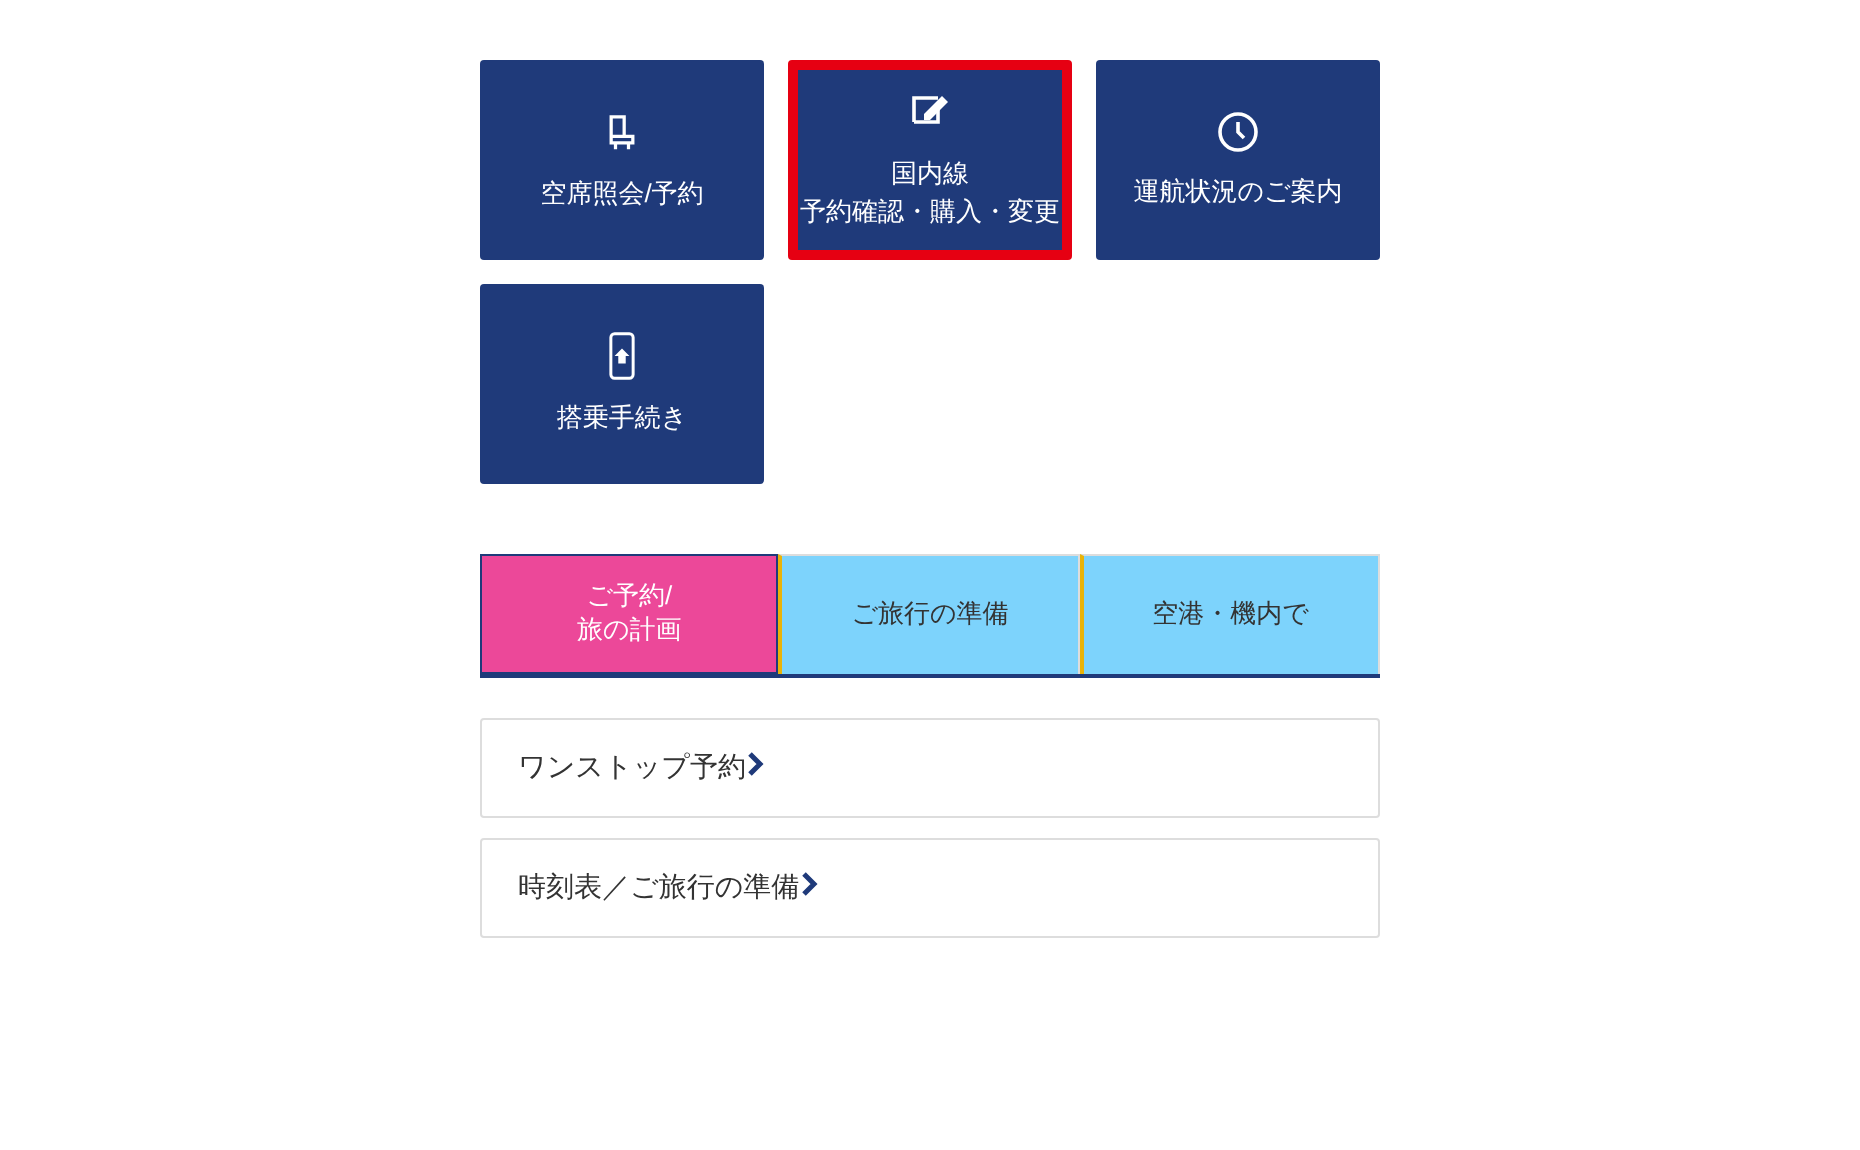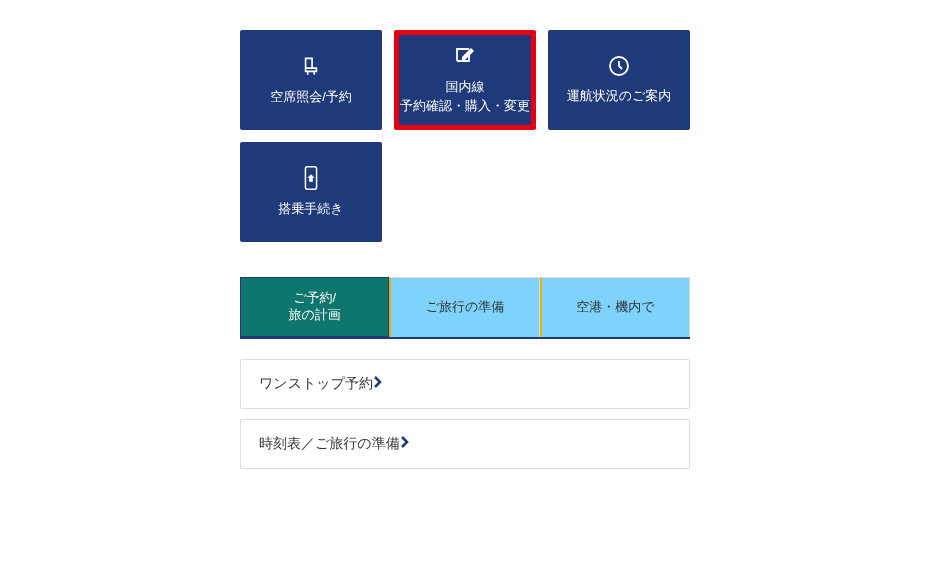--- a/index.html
+++ b/index.html
@@ -63,21 +63,21 @@
       border-top: 1px solid #ddd;
       border-left: 2px solid #eab308;
       border-right: 1px solid #ddd;
       color: #333;
       line-height: 1.3;
       display: flex;
       align-items: center;
       justify-content: center;
     }
     .tab.active {
-      background: #0f766e;
+      background: #ec4899;
       color: #fff;
       border: 1px solid #1f3a7a;
     }
     .list {
       margin-top: 20px;
     }
     .list-item {
       border: 1px solid #ddd;
       padding: 15px 18px;
       margin-bottom: 10px;

